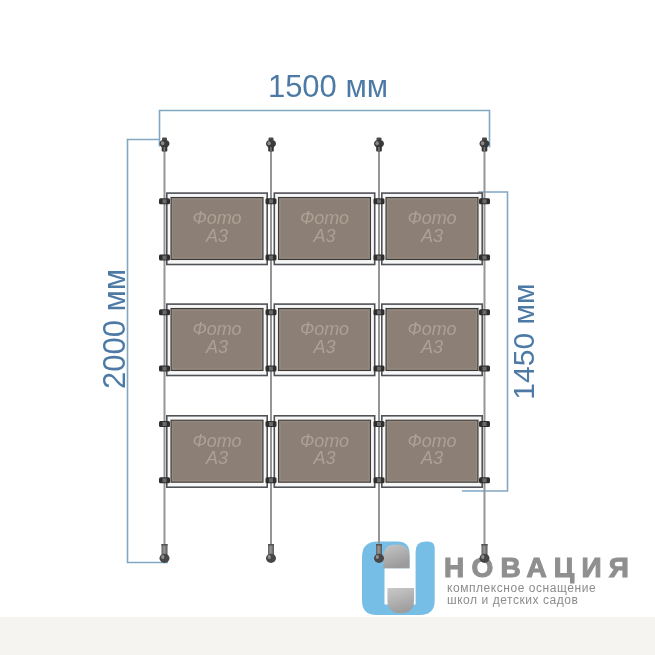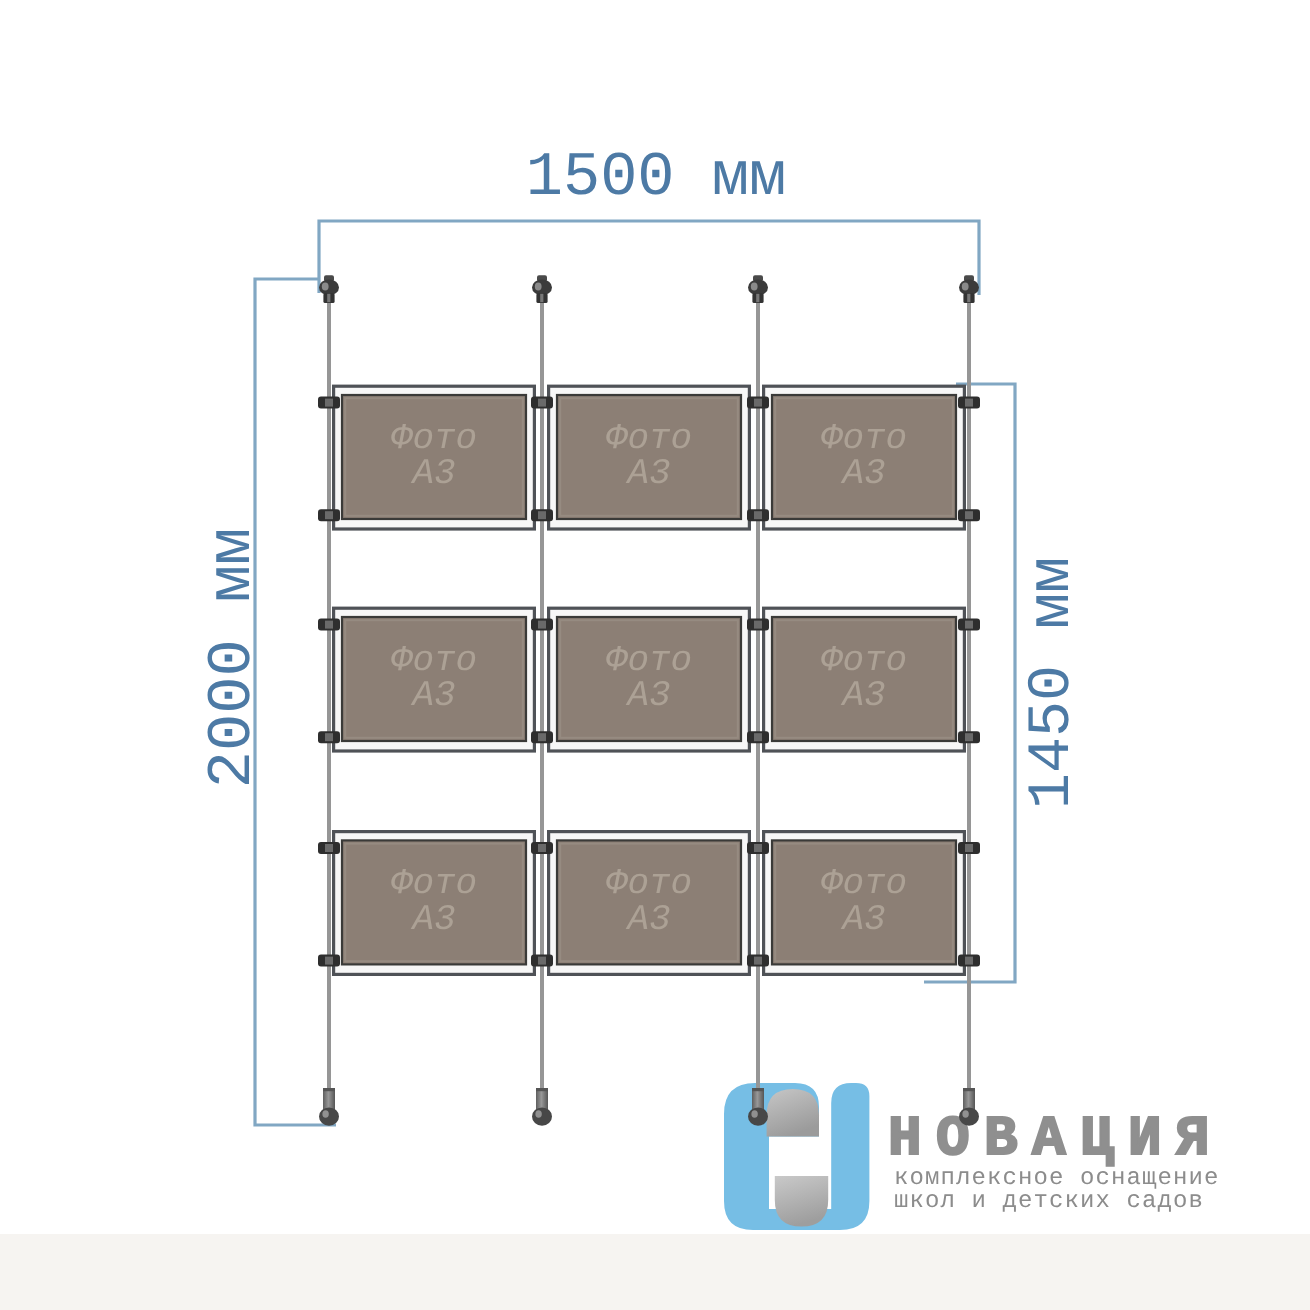--- a/index.html
+++ b/index.html
@@ -1,17 +1,17 @@
 <!DOCTYPE html>
 <html><head>
 <meta charset="utf-8">
 <style>
   html,body{margin:0;padding:0;background:#ffffff;}
   #stage{position:relative;width:655px;height:655px;background:#ffffff;overflow:hidden;
-         font-family:Liberation Mono, monospace;}
+         font-family:Liberation Sans, sans-serif;}
   svg{display:block;}
 </style>
 </head>
 <body>
 <div id="stage">
 <svg width="655" height="655" viewBox="0 0 655 655" xmlns="http://www.w3.org/2000/svg">
   <defs>
     <linearGradient id="pillg" x1="0" y1="0" x2="0.4" y2="1">
       <stop offset="0" stop-color="#c6c6c6"></stop>
       <stop offset="1" stop-color="#9b9b9b"></stop>

